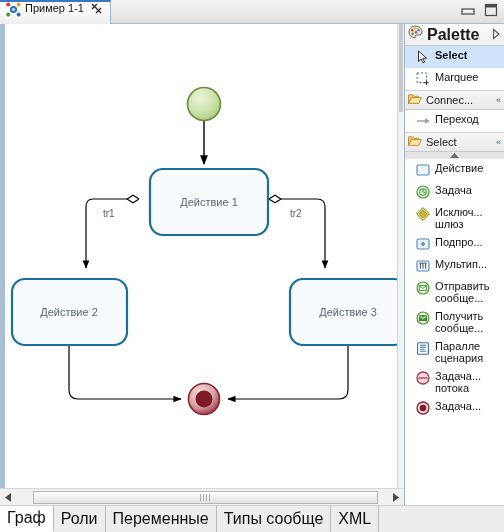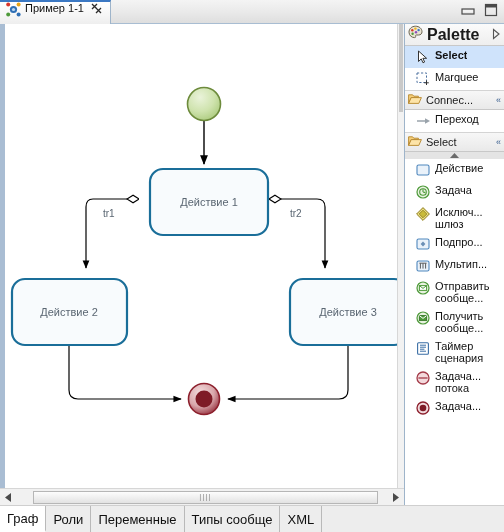--- a/index.html
+++ b/index.html
@@ -120,21 +120,21 @@
     position: absolute; left: 0; top: 505px;
     width: 504px; height: 27px;
     background: #efefef;
     border-top: 1px solid #cfcfcf;
     display: flex; align-items: stretch;
     box-sizing: border-box;
   }
   .btab {
     display: flex; align-items: center;
     padding: 0 7px;
-    font-size: 13px; color: #101010;
+    font-size: 16px; color: #101010;
     border-right: 1px solid #b9b9b9;
     background: #ededed;
     cursor: pointer;
     white-space: nowrap;
   }
   .btab.sel {
     background: #ffffff;
     border-bottom: 2px solid #ffffff;
   }
   .btab-fill { flex: 1; background:#ededed; }
@@ -501,21 +501,21 @@
       <span class="pi-label">Получить сообще...</span>
     </div>
 
     <div class="pal-item">
       <span class="pi-icon">
         <svg width="14" height="13" viewBox="0 0 14 13">
           <rect x="1.6" y="0.8" width="10.8" height="11.4" rx="1" fill="#ffffff" stroke="#3a6ea5" stroke-width="1.1"></rect>
           <path d="M4 3.2 L10 3.2 M4 5.2 L10 5.2 M4 7.2 L8.4 7.2 M4 9.2 L10 9.2" stroke="#3a6ea5" stroke-width="1"></path>
         </svg>
       </span>
-      <span class="pi-label">Таймер сценария</span>
+      <span class="pi-label">Паралле сценария</span>
     </div>
 
     <div class="pal-item">
       <span class="pi-icon">
         <svg width="14" height="14" viewBox="0 0 14 14">
           <circle cx="7" cy="7" r="6" fill="#f3d9dc" stroke="#a33a48" stroke-width="1.3"></circle>
           <path d="M2.4 7 L11.6 7" stroke="#a33a48" stroke-width="1.3"></path>
         </svg>
       </span>
       <span class="pi-label">Задача... потока</span>

